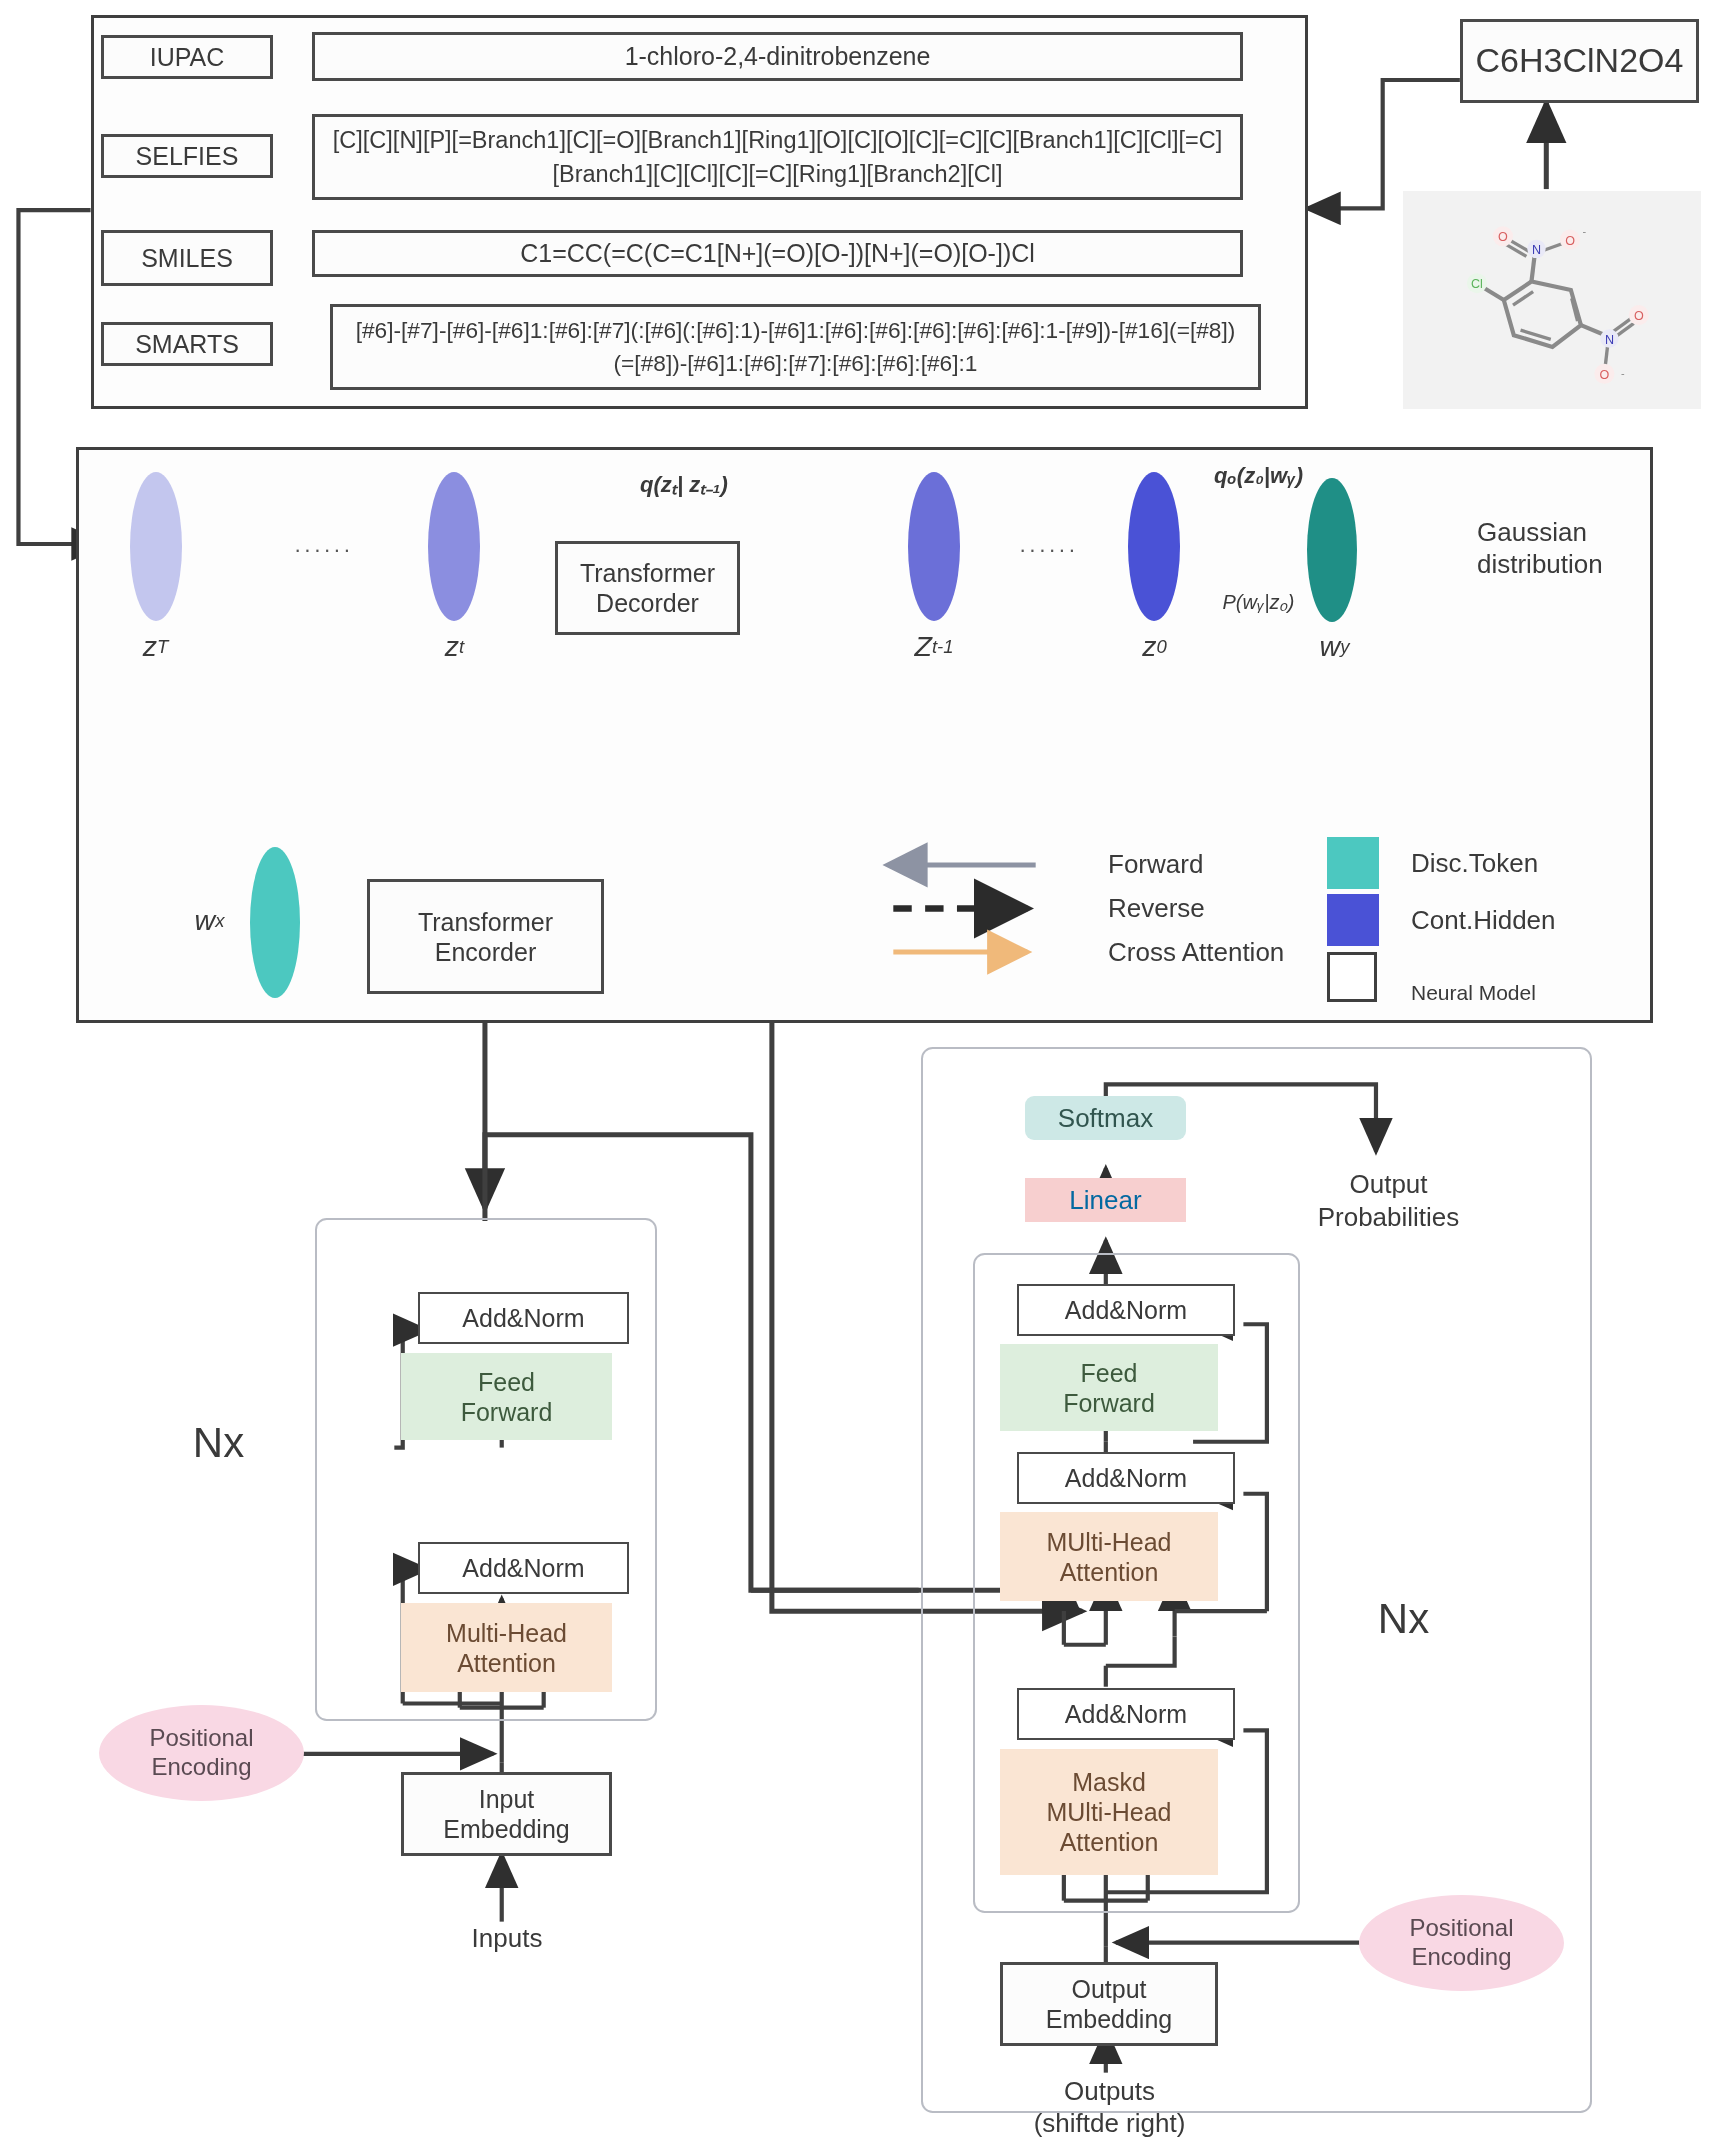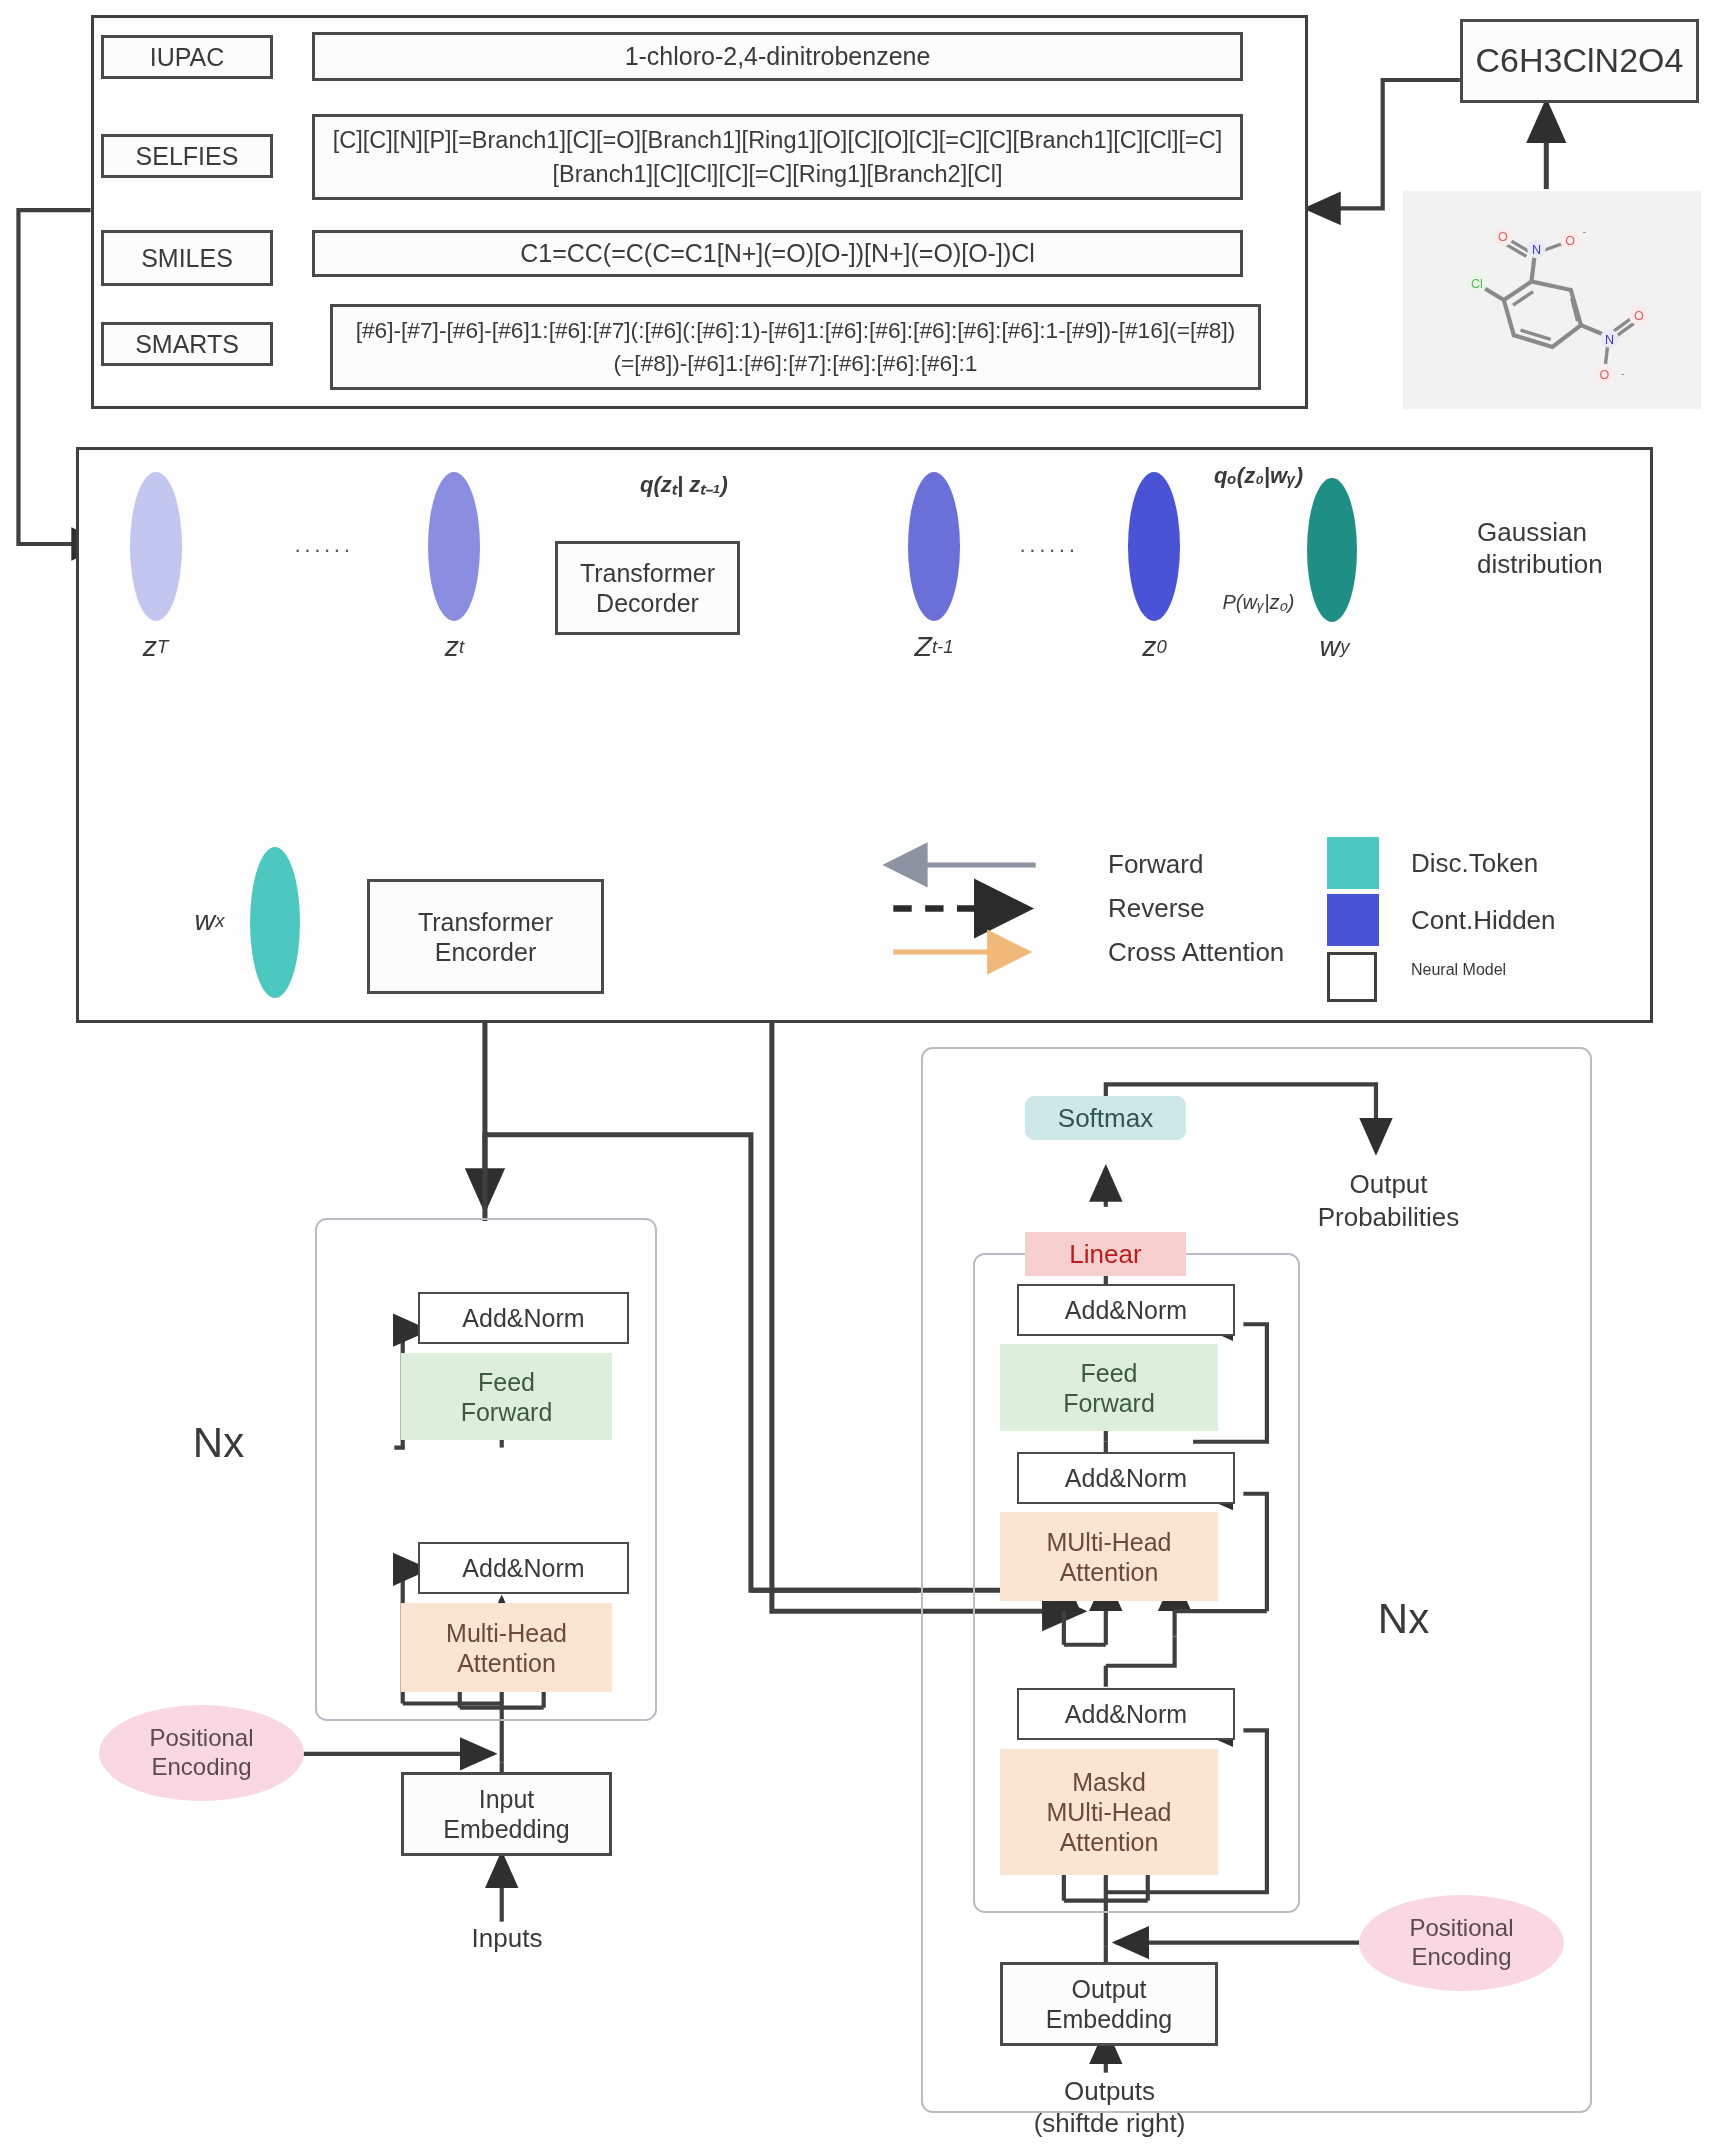--- a/index.html
+++ b/index.html
@@ -351,21 +351,21 @@
 <div class="abs lbl" style="left:1411px;top:846px;width:252px;height:35px;font-size:26px;justify-content:flex-start;">
   <span>Disc.Token</span>
 </div>
 
 <div class="abs" style="left:1327px;top:894px;width:52px;height:52px;background:#4a52d6;"></div>
 <div class="abs lbl" style="left:1411px;top:903px;width:252px;height:35px;font-size:26px;justify-content:flex-start;">
   <span>Cont.Hidden</span>
 </div>
 
 <div class="abs" style="left:1327px;top:952px;width:50px;height:50px;background:#ffffff;border:3.4px solid #3f3f3f;"></div>
-<div class="abs lbl" style="left:1411px;top:952px;width:252px;height:35px;font-size:16px;justify-content:flex-start;">
+<div class="abs lbl" style="left:1411px;top:975px;width:252px;height:35px;font-size:21px;justify-content:flex-start;">
   <span>Neural Model</span>
 </div>
 
 <div class="abs roundpanel" style="left:315px;top:1218px;width:342px;height:503px;"></div>
 
 <div class="abs lbl" style="left:168px;top:1418px;width:101px;height:50px;font-size:42px;">
   <span>Nx</span>
 </div>
 
 <div class="abs thinbox" style="left:401px;top:1292px;width:211px;height:52px;font-size:25px;background:#ffffff;">
@@ -405,21 +405,21 @@
 <div class="abs roundpanel" style="left:921px;top:1047px;width:671px;height:1066px;"></div>
 <div class="abs roundpanel" style="left:973px;top:1253px;width:327px;height:660px;"></div>
 
 <div class="abs lbl" style="left:1349px;top:1594px;width:109px;height:50px;font-size:42px;">
   <span>Nx</span>
 </div>
 
 <div class="abs lbl" style="left:1025px;top:1096px;width:161px;height:44px;background:#cde8e6;font-size:26px;color:#31554f;border-radius:9px;">
   <span>Softmax</span>
 </div>
-<div class="abs lbl" style="left:1025px;top:1232px;width:161px;height:44px;background:#f7cfcf;font-size:26px;color:#b91c1c;">
+<div class="abs lbl" style="left:1025px;top:1178px;width:161px;height:44px;background:#f7cfcf;font-size:26px;color:#0369a1;">
   <span>Linear</span>
 </div>
 
 <div class="abs lbl" style="left:1250px;top:1160px;width:277px;height:81px;flex-direction:column;font-size:26px;line-height:1.25;">
   <span>Output</span>
   <span>Probabilities</span>
 </div>
 
 <div class="abs thinbox" style="left:1000px;top:1284px;width:218px;height:52px;font-size:25px;background:#ffffff;">
   <span>Add&amp;Norm</span>

